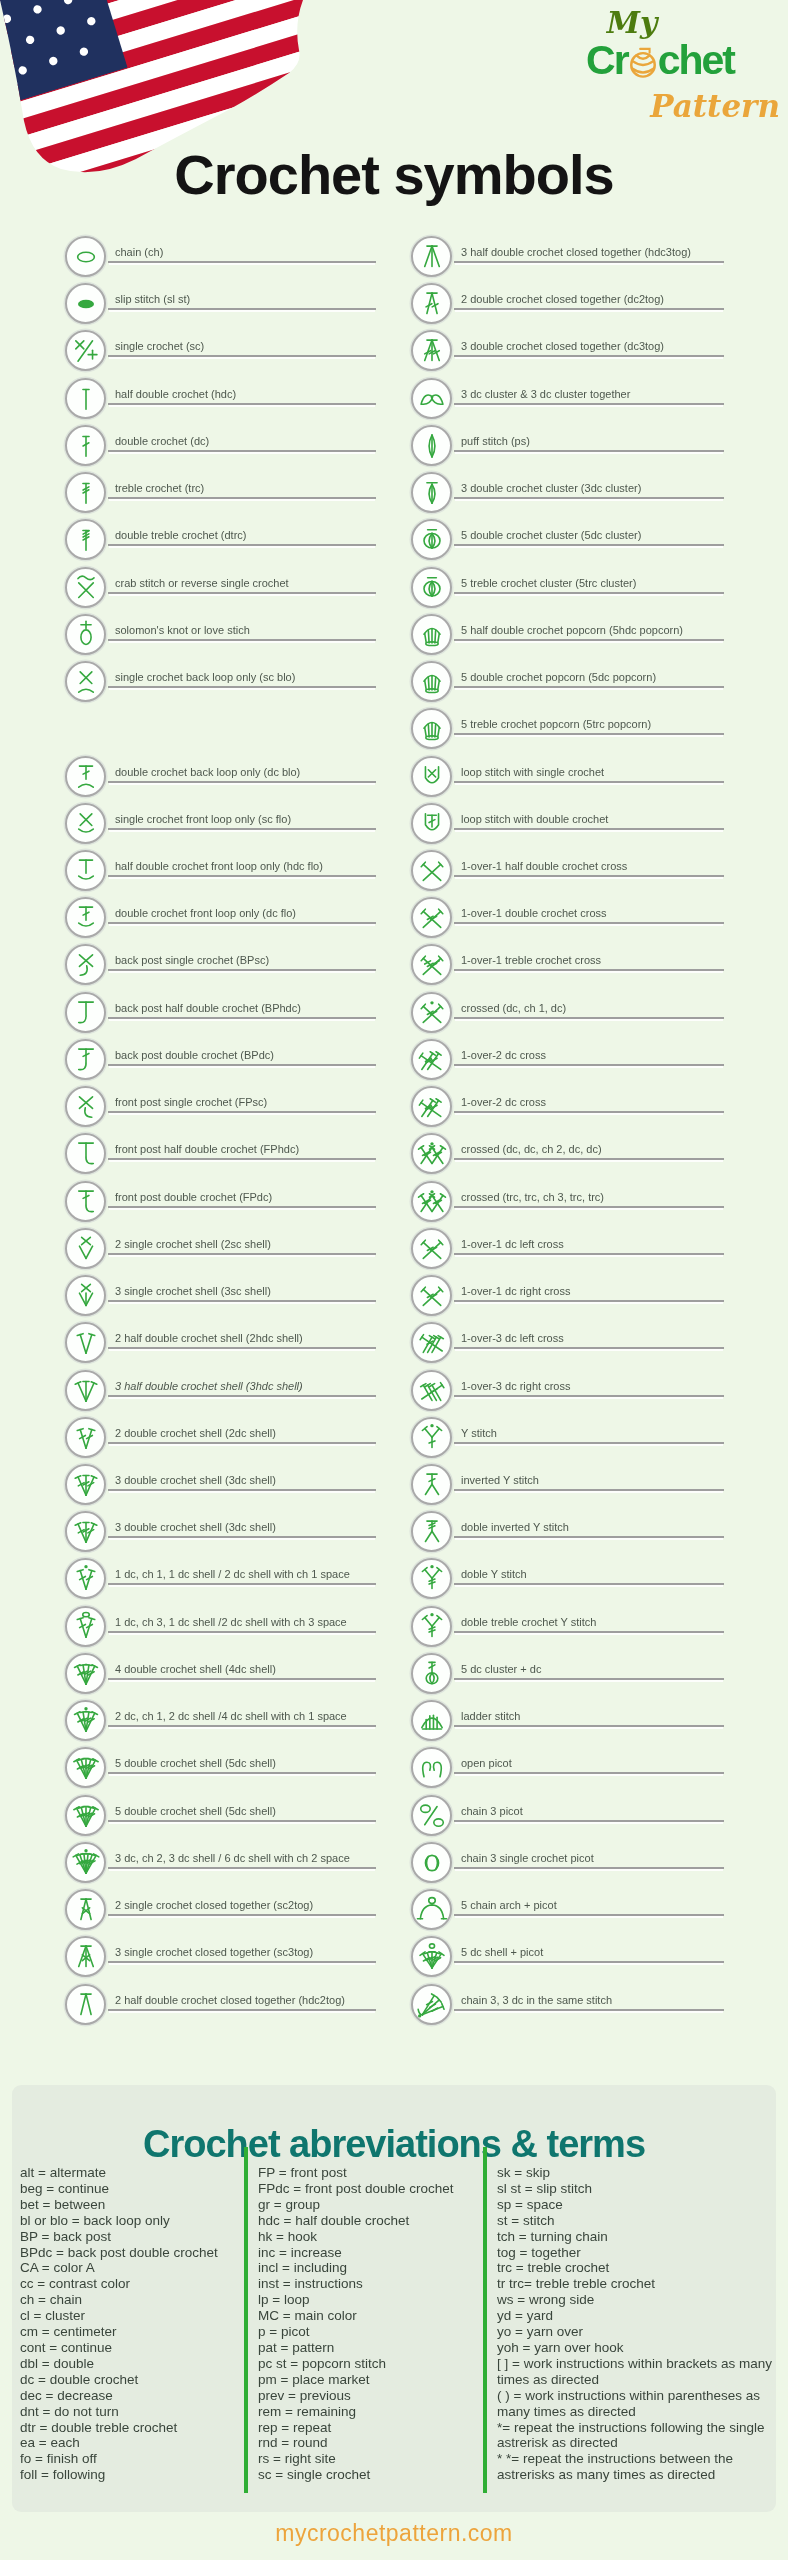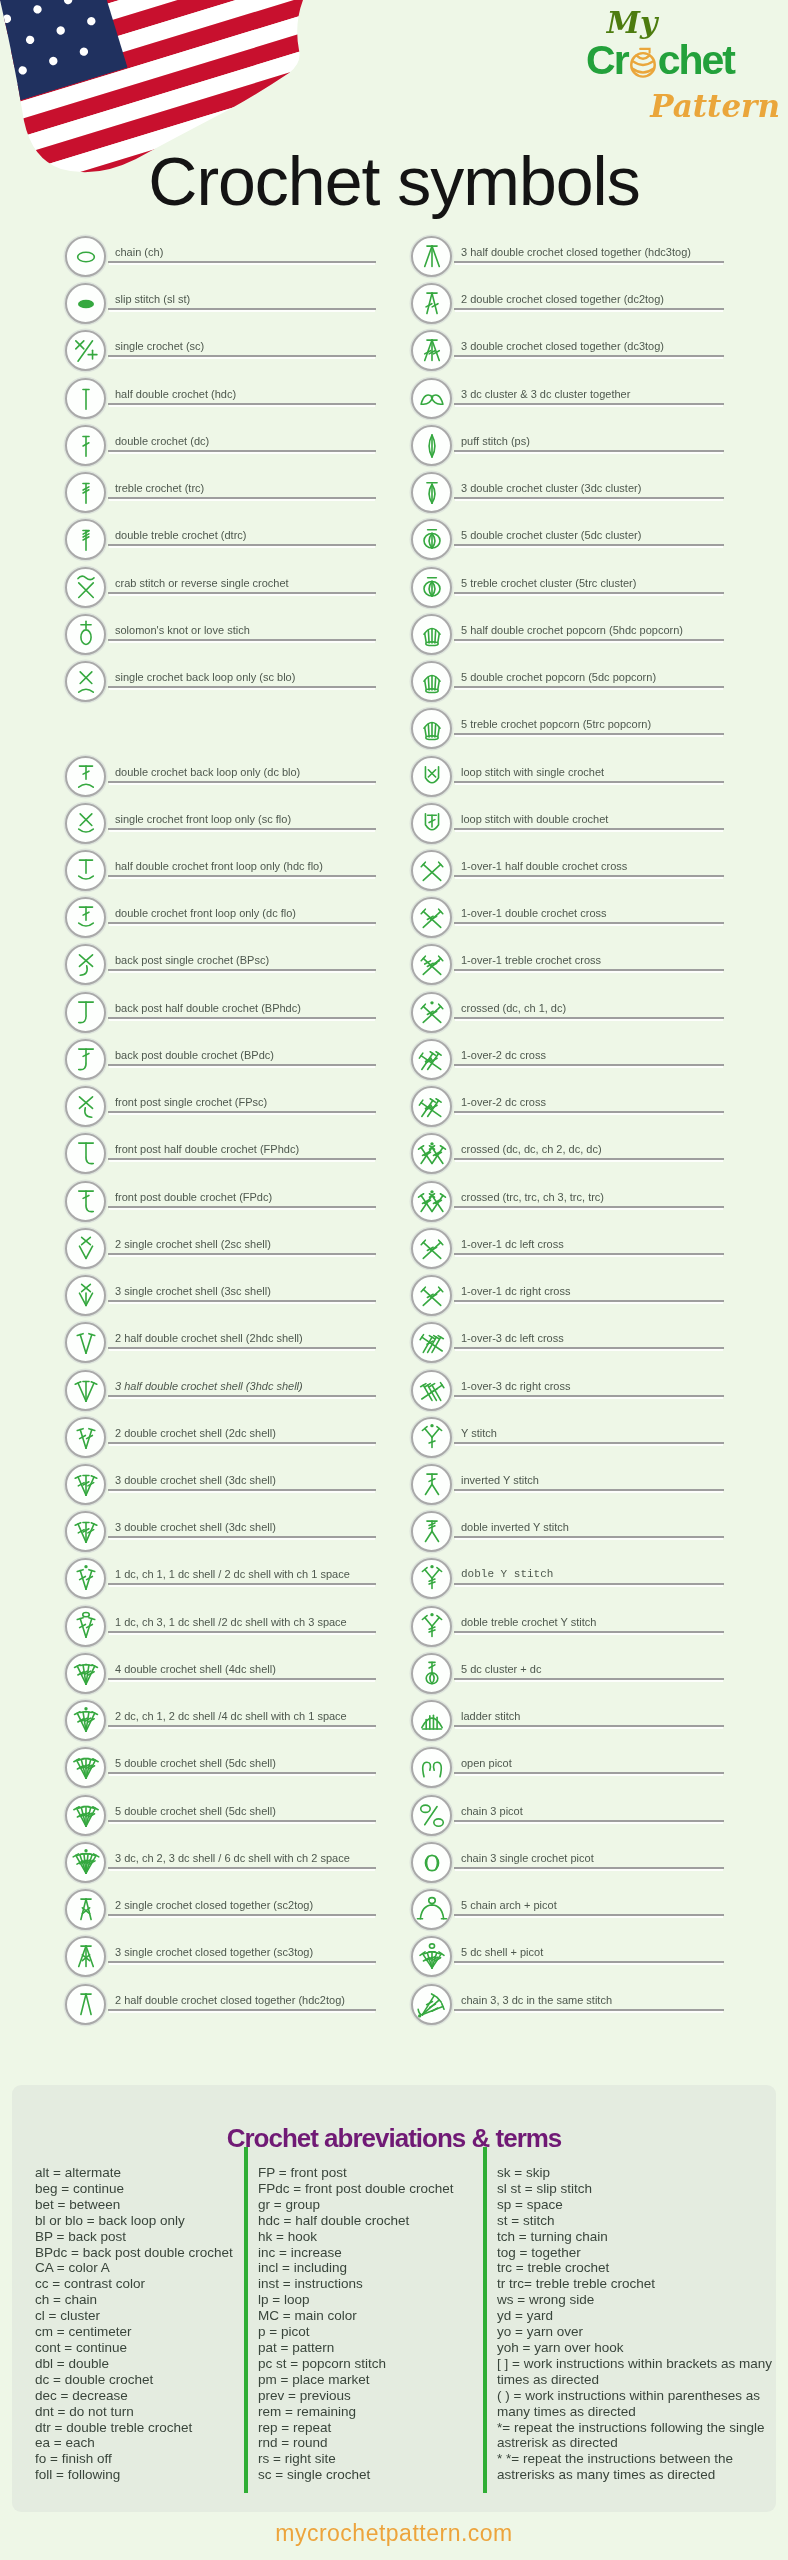--- a/index.html
+++ b/index.html
@@ -11,42 +11,42 @@
   #logo{position:absolute;top:2px;right:8px;width:240px;text-align:center;line-height:1;}
   .logo-my{font-family:"DejaVu Serif",serif;font-style:italic;font-weight:bold;color:#4d7c0f;
            font-size:30px;margin:6px 56px 0 0;}
   .logo-crochet{color:#23a13b;font-size:41px;font-weight:bold;letter-spacing:-2px;white-space:nowrap;
            margin-top:2px;}
   .logo-crochet .yarn{display:inline-block;vertical-align:-6px;margin:0 -1px;}
   .logo-pattern{font-family:"DejaVu Serif",serif;font-style:italic;font-weight:bold;color:#eaa63b;
            font-size:31px;text-align:right;margin-top:4px;}
   
   #page-title{position:absolute;top:142px;left:0;width:788px;text-align:center;
-      font-size:68px;font-weight:normal;color:#141414;letter-spacing:-1px;}
+      font-size:56px;font-weight:bold;color:#141414;letter-spacing:-1px;}
   
   .sym-col{position:absolute;top:235px;height:1800px;}
   #col-left{left:65px;width:311px;}
   #col-right{left:411px;width:313px;}
   .sym-row{position:absolute;left:0;width:100%;height:47px;}
   .badge{position:absolute;left:0;top:1px;width:41px;height:41px;border-radius:50%;
      background:#fdfffd;border:2.5px solid #a9a9a9;box-shadow:0 0 0 1.5px #dde4dc;
      display:flex;align-items:center;justify-content:center;box-sizing:border-box;}
   .lbl{position:absolute;left:43px;right:0;top:0;height:23px;border-bottom:2px solid #9e9e9e;
      box-shadow:0 3px 0 -1px rgba(255,255,255,.85);
      display:flex;align-items:flex-end;padding:0 0 3px 7px;
      font-size:11px;color:#4e584e;white-space:nowrap;letter-spacing:0;}
   
   #abbr-card{position:absolute;left:12px;top:2085px;width:764px;height:427px;
      background:#e4ece0;border-radius:9px;}
   #abbr-title{position:absolute;top:38px;left:0;width:100%;text-align:center;
-     font-size:26px;font-weight:bold;color:#701a75;letter-spacing:-1px;}
+     font-size:38px;font-weight:bold;color:#0f766e;letter-spacing:-1px;}
   .divider{position:absolute;top:62px;width:4px;height:346px;background:#2fae35;}
   #div-1{left:232px;} #div-2{left:471px;}
   .abbr-col{position:absolute;top:80px;font-size:13.5px;line-height:15.9px;color:#39453b;}
-  #abbr-col-0{left:8px;width:222px;margin-left:15px;}
+  #abbr-col-0{left:8px;width:222px;}
   #abbr-col-1{left:246px;width:222px;}
   #abbr-col-2{left:485px;width:276px;}
   
   #footer{position:absolute;top:2520px;left:0;width:100%;text-align:center;
      font-size:23px;color:#eda43c;letter-spacing:0.5px;}
 </style>
 </head>
 <body>
 
 <div id="page">
@@ -1106,21 +1106,21 @@
             <line x1="22" y1="21" x2="13" y2="35"></line>
             <line x1="22" y1="21" x2="31" y2="35"></line>
             <line x1="18" y1="17" x2="26" y2="13.5"></line>
             <line x1="18" y1="13" x2="26" y2="9.5"></line>
           </svg>
         </span>
         <div class="lbl">
           <span>doble inverted Y stitch</span>
         </div>
       </div>
-      <div class="sym-row" style="top: 1322px; font-family: Liberation Mono, monospace;">
+      <div class="sym-row" style="top: 1322px;">
         <span class="badge">
           <svg width="32" height="32" viewBox="0 0 44 44" fill="none" stroke="#35a83f" stroke-width="2.2" stroke-linecap="round" stroke-linejoin="round">
             <line x1="22" y1="35" x2="22" y2="21"></line>
             <line x1="22" y1="21" x2="12" y2="9"></line>
             <line x1="8.773470625691022" y1="11.688774478590815" x2="15.226529374308978" y2="6.311225521409185"></line>
             <line x1="22" y1="21" x2="32" y2="9"></line>
             <line x1="28.773470625691022" y1="6.311225521409185" x2="35.22652937430898" y2="11.688774478590815"></line>
             <ellipse cx="22" cy="5" rx="2.3" ry="2.3" fill="#35a83f" stroke="none"></ellipse>
             <line x1="18" y1="29" x2="26" y2="26"></line>
             <line x1="18" y1="25" x2="26" y2="22"></line>

